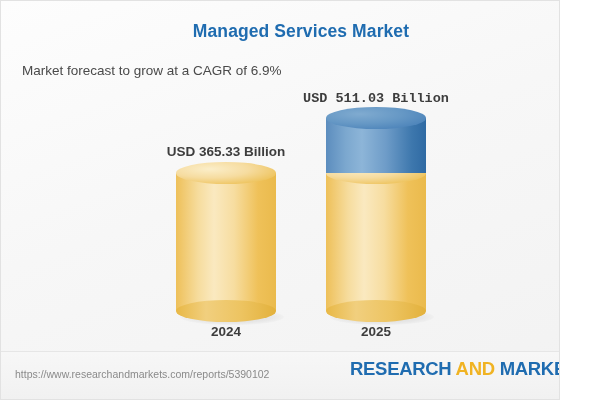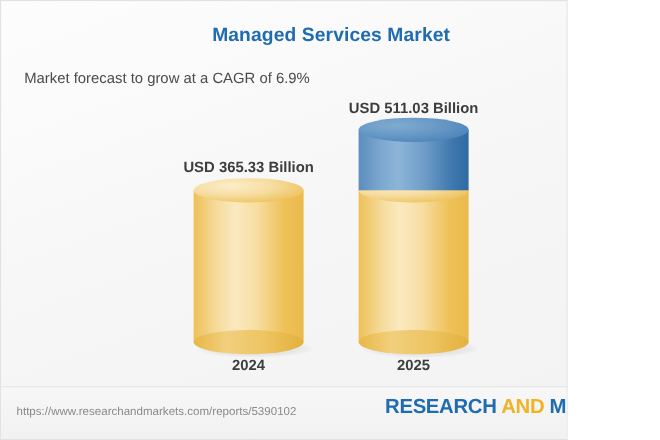--- a/index.html
+++ b/index.html
@@ -9,21 +9,21 @@
   body {
     width: 600px;
     height: 400px;
     font-family: "Liberation Sans", sans-serif;
     background: #ffffff;
     overflow: hidden;
   }
 
   .card {
     position: relative;
-    width: 516px;
+    width: 560px;
     height: 400px;
     box-sizing: border-box;
     border: 1px solid #e2e2e2;
     background: linear-gradient(160deg, #fdfdfd 0%, #f7f7f7 45%, #f2f2f2 100%);
     overflow: hidden;
   }
 
   
   .chart-title {
     position: absolute;
@@ -68,21 +68,21 @@
   .value-label {
     position: absolute;
     left: 50%;
     transform: translateX(-50%);
     white-space: nowrap;
     font-size: 13.5px;
     font-weight: bold;
     color: #3d3d3d;
   }
   .g0 .value-label { bottom: 152px; }
-  .g1 .value-label { bottom: 205px; }
+  .g1 .value-label { bottom: 205px; font-family: Liberation Mono, monospace; }
 
   
   .cat-label {
     position: absolute;
     left: 50%;
     transform: translateX(-50%);
     bottom: -28px;
     white-space: nowrap;
     font-size: 13.5px;
     font-weight: bold;

